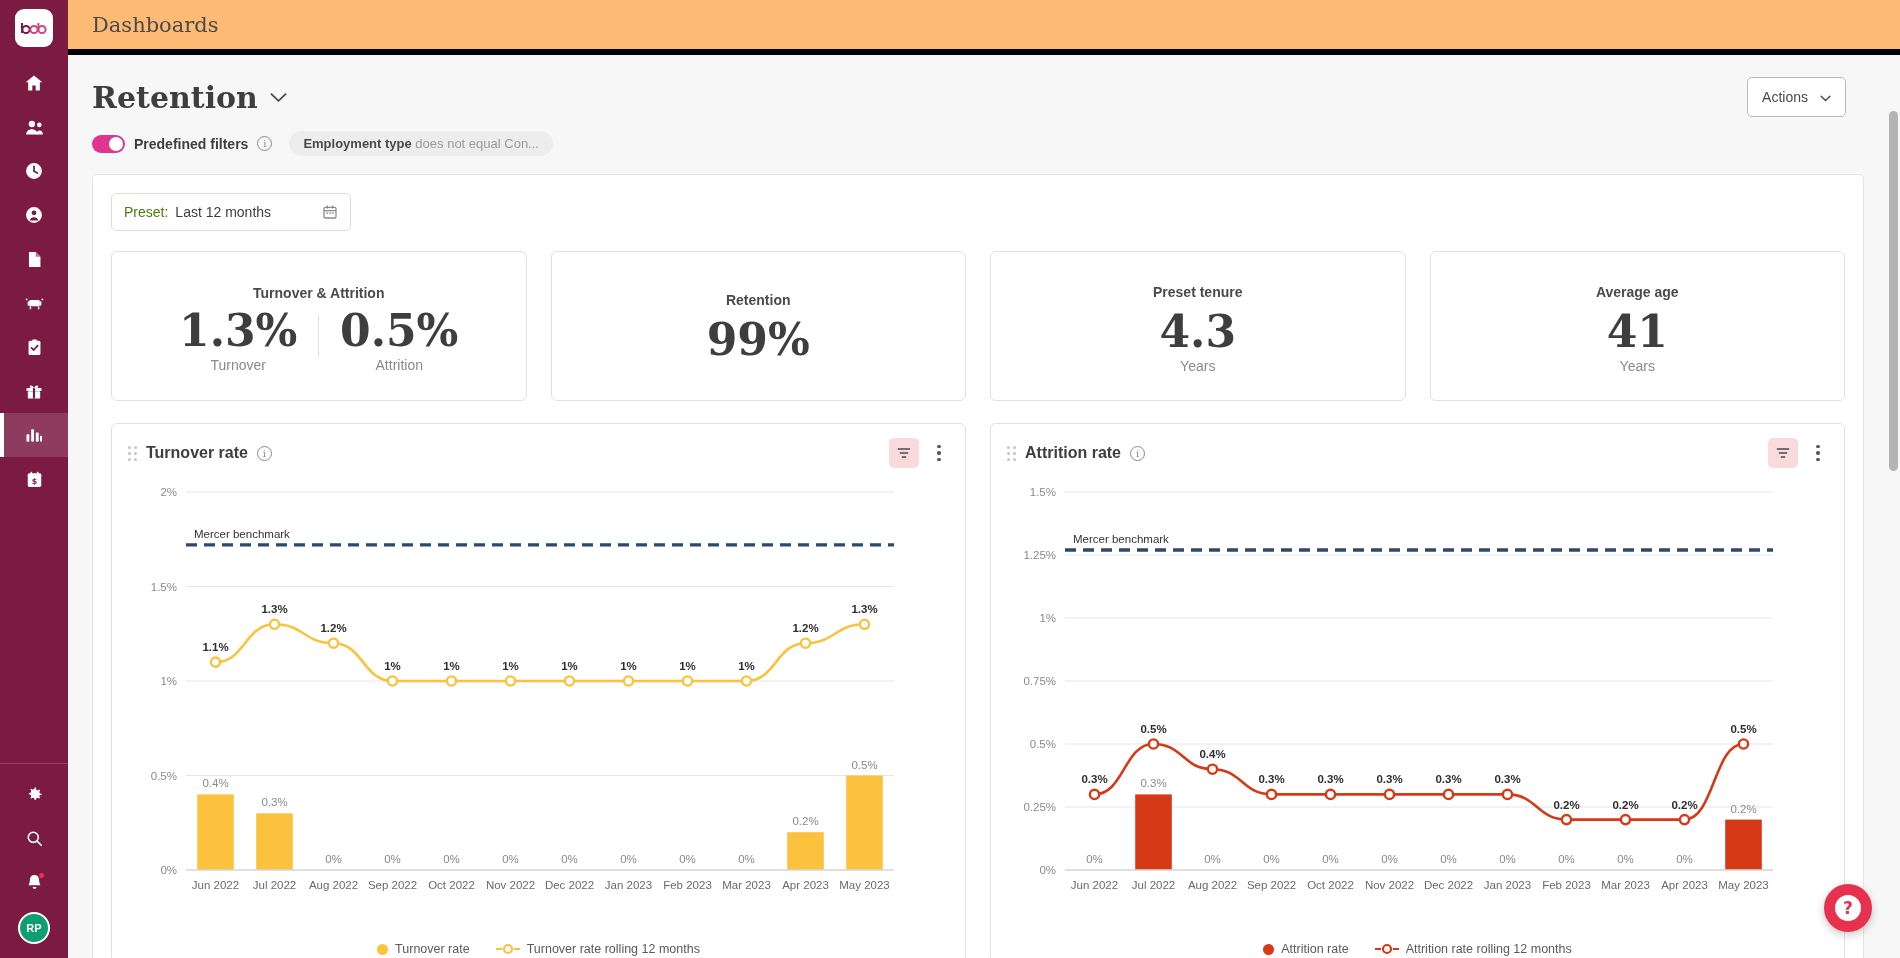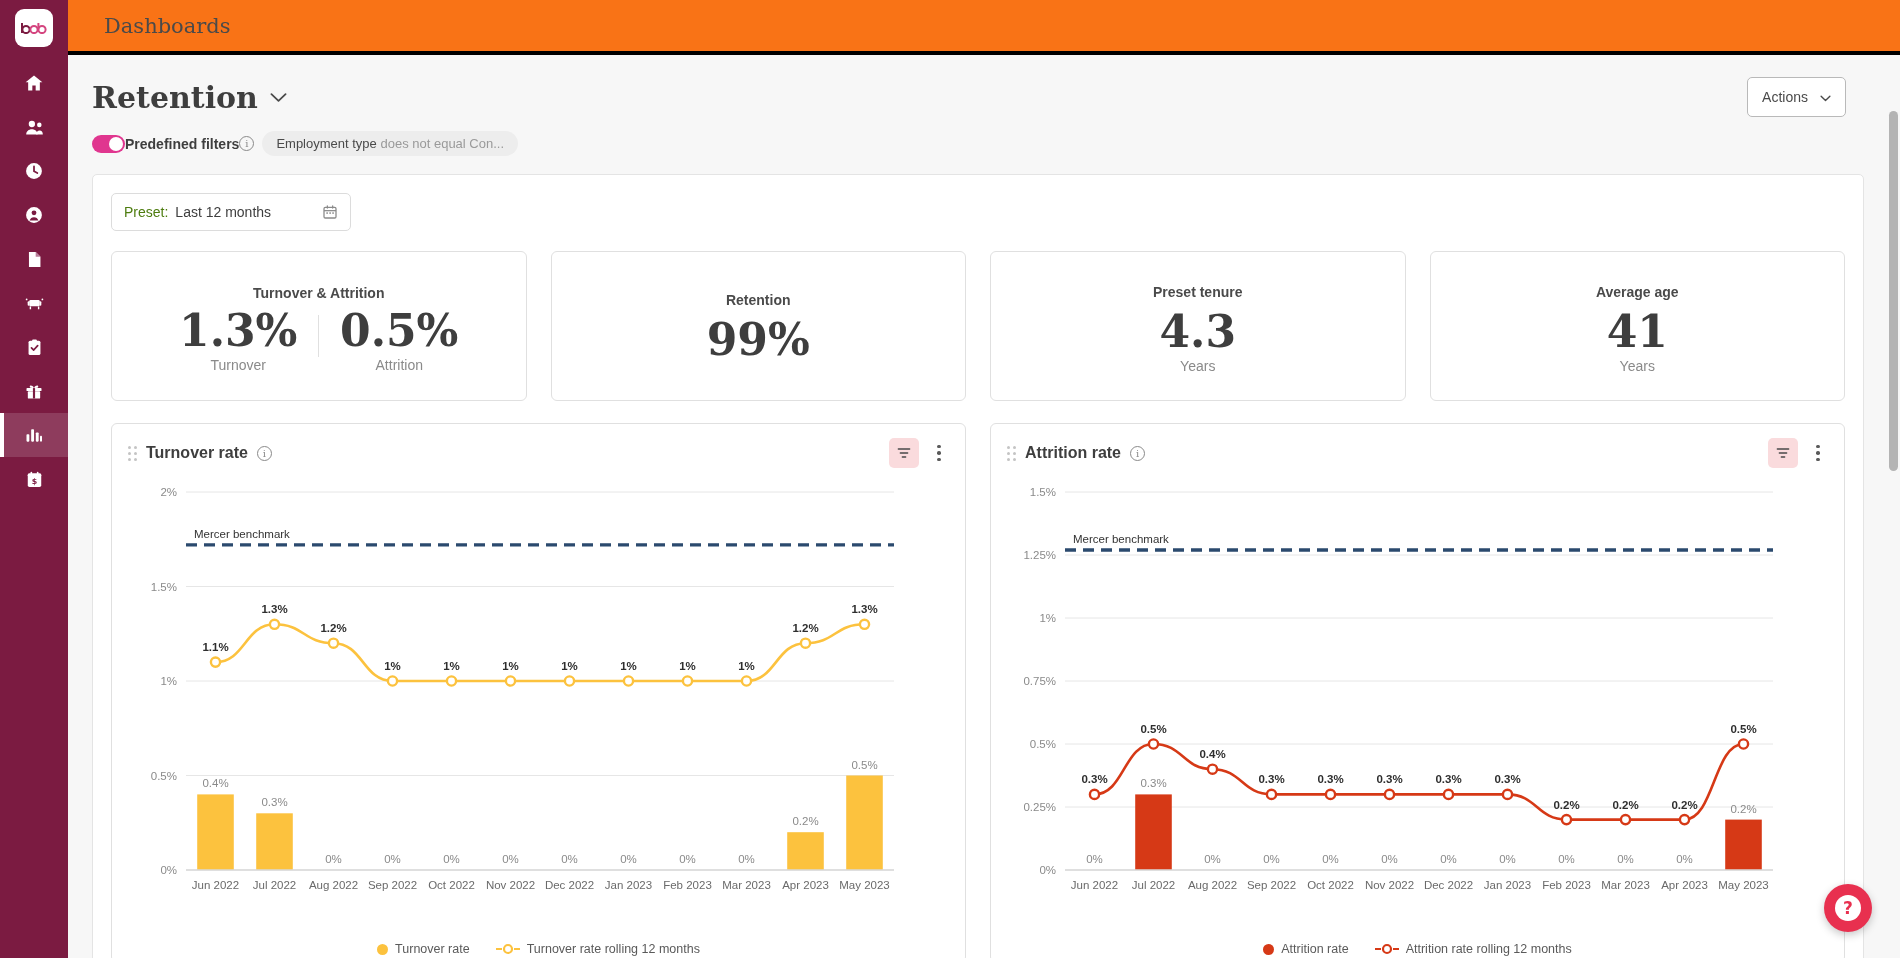--- a/index.html
+++ b/index.html
@@ -49,62 +49,62 @@
     background: #0e9f6e; border: 2px solid #fff;
     color: #fff; font-size: 11px; font-weight: bold;
     display: flex; align-items: center; justify-content: center;
     margin-top: 8px; letter-spacing: .2px;
   }
 
   
   .main { flex: 1; height: 958px; display: flex; flex-direction: column; position: relative; background: #f7f7f7; }
 
   .topbar {
-    height: 55px; min-height: 55px; background: #f97316;
-    border-bottom: 4px solid #000000;
-    display: flex; align-items: center; padding-left: 36px;
+    height: 55px; min-height: 55px; background: #fdba74;
+    border-bottom: 6px solid #000000;
+    display: flex; align-items: center; padding-left: 24px;
   }
   .topbar-title { font-family: "DejaVu Serif", serif; font-size: 21px; color: #4a4a4a; }
 
   .content { flex: 1; overflow: hidden; position: relative; padding: 0 12px 0 0; }
 
   .page-head { padding: 22px 24px 0 24px; display: flex; align-items: center; }
   .page-title {
     font-family: "DejaVu Serif", serif; font-weight: bold;
     font-size: 30px; color: #3e3e3e;
   }
   .caret-big { margin-left: 12px; color: #5a5a5a; display: flex; align-items: center; }
   .spacer { flex: 1; }
   .actions-btn {
     border: 1px solid #b9b9b9; background: #fff; border-radius: 5px;
     height: 40px; padding: 0 14px; font-size: 14px; color: #4a4a4a;
     display: flex; align-items: center; gap: 12px; cursor: pointer;
     margin-right: 18px;
   }
 
-  .filters-row { display: flex; align-items: center; padding: 14px 24px 0 24px; }
+  .filters-row { display: flex; align-items: center; padding: 14px 24px 0 24px; gap: 9px; }
   .toggle {
     width: 33px; height: 18px; border-radius: 10px; background: #e0368f;
     position: relative; cursor: pointer;
   }
   .toggle::after {
     content: ""; position: absolute; right: 2px; top: 2px; width: 14px; height: 14px;
     background: #fff; border-radius: 50%;
   }
   .filters-label { font-size: 14px; color: #3e3e3e; font-weight: 600; }
   .info-i {
     width: 15px; height: 15px; border-radius: 50%; border: 1.3px solid #8a8a8a;
     color: #8a8a8a; font-size: 10px; font-family: "DejaVu Serif", serif;
     display: flex; align-items: center; justify-content: center; cursor: pointer;
   }
   .filter-chip {
     background: #ededed; border-radius: 13px; padding: 5px 14px;
     font-size: 13px; color: #9a9a9a; margin-left: 8px; cursor: pointer;
   }
-  .filter-chip b { color: #4a4a4a; font-weight: 400; text-align: center; }
+  .filter-chip b { color: #4a4a4a; font-weight: 700; text-align: center; }
 
   .panel {
     margin: 18px 24px 0 24px; background: #fff; border: 1px solid #e4e4e4;
     border-radius: 5px; padding: 18px 18px 10px 18px;
     height: 800px;
   }
 
   .preset-box {
     border: 1px solid #dcdcdc; border-radius: 5px; background: #fff;
     height: 38px; width: 240px; display: flex; align-items: center;
@@ -290,20 +290,48 @@
               <rect x="3.5" y="4.5" width="17" height="17" rx="2.2" fill="#fff"></rect>
               <rect x="3.5" y="4.5" width="17" height="3.6" rx="1.6" fill="#fff"></rect>
               <rect x="7" y="2.2" width="2" height="3.6" rx="1" fill="#fff"></rect>
               <rect x="15" y="2.2" width="2" height="3.6" rx="1" fill="#fff"></rect>
               <text x="12" y="18" font-size="10" font-weight="bold" fill="#7b1b41" text-anchor="middle" font-family="DejaVu Sans">$</text>
             </svg>
         </span>
       </div>
     </div>
 
+    <div class="nav-bottom">
+      <div class="nav-sep"></div>
+      <div class="nav-item">
+        <span>
+          <svg width="19" height="19" viewBox="0 0 24 24" fill="#fff">
+              <path d="M12 8.4a3.6 3.6 0 100 7.2 3.6 3.6 0 000-7.2zm9 4.4v-1.6l-2.2-.5a7 7 0 00-.8-1.9l1.2-1.9-1.1-1.1-1.9 1.2a7 7 0 00-1.9-.8L13.8 3h-1.6l-.5 2.2a7 7 0 00-1.9.8L7.9 4.8 6.8 5.9 8 7.8a7 7 0 00-.8 1.9L5 10.2v1.6l2.2.5c.2.7.5 1.3.8 1.9l-1.2 1.9 1.1 1.1 1.9-1.2c.6.3 1.2.6 1.9.8l.5 2.2h1.6l.5-2.2c.7-.2 1.3-.5 1.9-.8l1.9 1.2 1.1-1.1-1.2-1.9c.3-.6.6-1.2.8-1.9z"></path>
+            </svg>
+        </span>
+      </div>
+      <div class="nav-item">
+        <span>
+          <svg width="19" height="19" viewBox="0 0 24 24">
+              <circle cx="10.5" cy="10.5" r="6.4" fill="none" stroke="#fff" stroke-width="2"></circle>
+              <path d="M15.3 15.3 L20.5 20.5" stroke="#fff" stroke-width="2" stroke-linecap="round"></path>
+            </svg>
+        </span>
+      </div>
+      <div class="nav-item">
+        <span class="bell-wrap">
+          <svg width="19" height="19" viewBox="0 0 24 24" fill="#fff">
+              <path d="M12 2.6c-3.4 0-5.8 2.5-5.8 5.8 0 4.6-1.6 5.8-1.6 7.2h14.8c0-1.4-1.6-2.6-1.6-7.2 0-3.3-2.4-5.8-5.8-5.8z"></path>
+              <path d="M9.6 17.6a2.4 2.4 0 004.8 0z"></path>
+            </svg>
+          <span class="bell-dot"></span>
+        </span>
+      </div>
+      <div class="avatar">RP</div>
+    </div>
   </div>
 
   <div class="main">
 
     <div class="topbar">
       <div class="topbar-title">Dashboards</div>
     </div>
 
     <div class="content">
 

